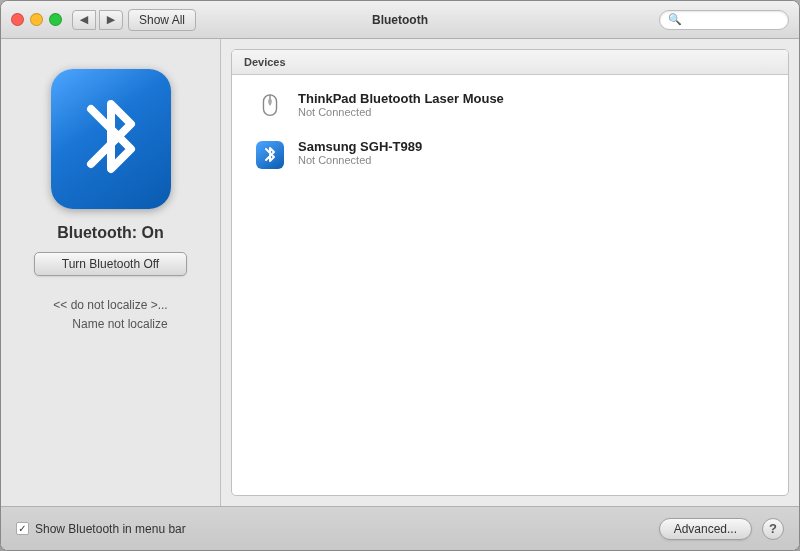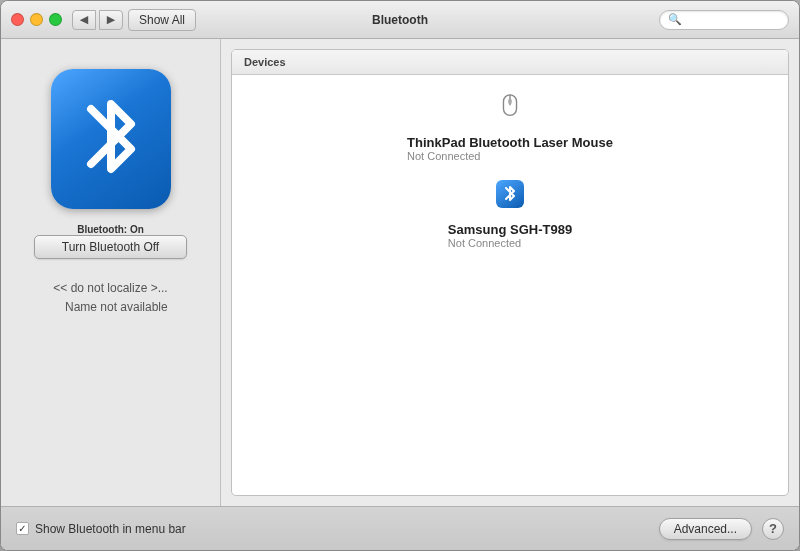--- a/index.html
+++ b/index.html
@@ -153,23 +153,24 @@
       background: linear-gradient(145deg, #4da6ff 0%, #1a75d4 40%, #0a5bb0 100%);
       border-radius: 22px;
       display: flex;
       align-items: center;
       justify-content: center;
       margin-bottom: 15px;
       box-shadow: 0 2px 8px rgba(0,0,0,0.3);
     }
 
     .bt-status-label {
-      font-size: 10px;
-      font-weight: bold;
-      color: #333;
+      font-size: 16px;
+      font-weight: bold;
+      color: #333;
+      margin-bottom: 10px;
     }
 
     .bt-toggle-btn {
       padding: 4px 27px;
       background: linear-gradient(to bottom, #f8f8f8 0%, #d8d8d8 100%);
       border: 1px solid #a0a0a0;
       border-radius: 5px;
       font-size: 12px;
       cursor: pointer;
       color: #333;
@@ -208,24 +209,22 @@
       background: linear-gradient(to bottom, #f5f5f5 0%, #e8e8e8 100%);
       border-bottom: 1px solid #c8c8c8;
     }
 
     .device-list {
       padding: 8px 0;
     }
 
     .device-item {
       display: flex;
-      align-items: center;
-      padding: 8px 12px;
+      padding: 8px 22px;
       gap: 12px;
-      flex-direction: column;
     }
 
     .device-icon {
       width: 32px;
       height: 32px;
       display: flex;
       align-items: center;
       justify-content: center;
       flex-shrink: 0;
     }
@@ -356,21 +355,21 @@
       <div class="bt-icon-container">
 
         <svg width="70" height="100" viewBox="0 0 70 100" xmlns="http://www.w3.org/2000/svg">
           <polyline points="15,20 55,60 35,80 35,15 55,35 15,75" fill="none" stroke="white" stroke-width="8" stroke-linejoin="round" stroke-linecap="round"></polyline>
         </svg>
       </div>
       <div class="bt-status-label">Bluetooth: On</div>
       <button class="bt-toggle-btn">Turn Bluetooth Off</button>
       <div class="bt-device-name">
         <span>&lt;&lt; do not localize &gt;...</span><br>
-        <span>Name not available</span>
+        <span>Name not localize</span>
       </div>
     </div>
 
     <div class="right-panel">
       <div class="devices-section">
         <div class="devices-header">Devices</div>
         <div class="device-list">
 
           <div class="device-item">
             <div class="device-icon">

